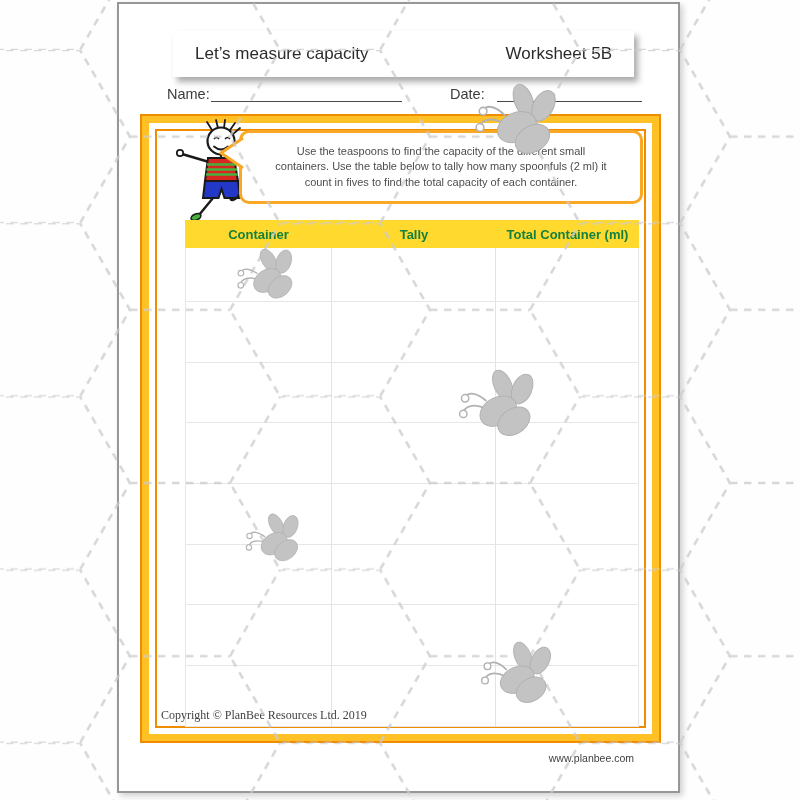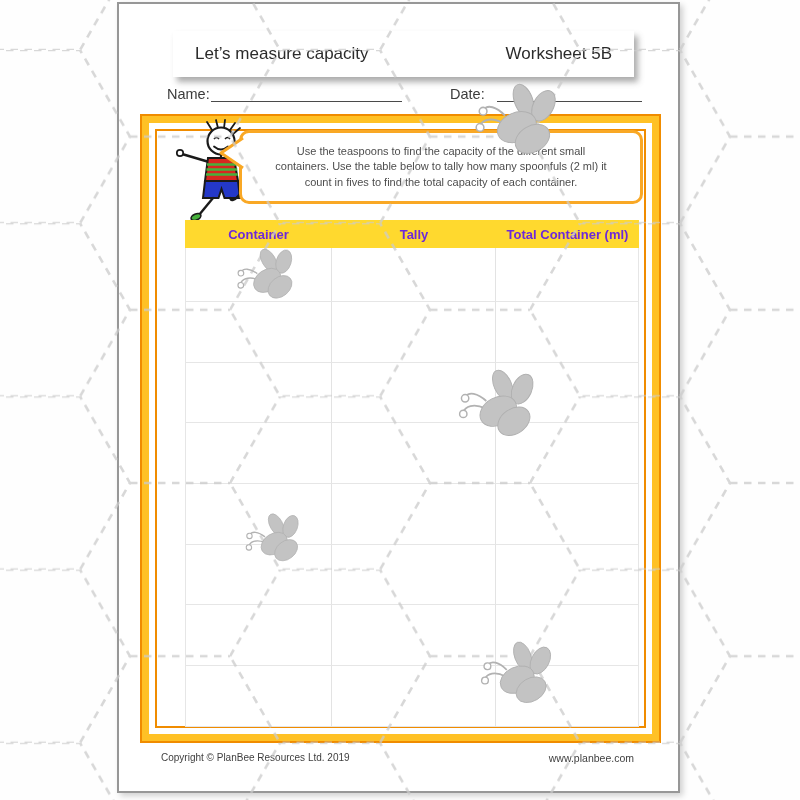--- a/index.html
+++ b/index.html
@@ -38,29 +38,29 @@
           font-size:11px;line-height:1.42;color:#4d4d4d;text-align:center;}
   .bubble div{white-space:nowrap;}
   .bubble-tail{position:absolute;left:99px;top:132px;z-index:2;}
 
   .kid{position:absolute;left:53px;top:114px;}
 
   
   .table{position:absolute;left:66px;top:216px;width:454px;height:507px;}
   .t-head{display:grid;grid-template-columns:147px 164px 143px;height:28px;
           background:#ffd92e;align-items:center;text-align:center;
-          font-weight:bold;font-size:13px;color:#6d28d9;}
+          font-weight:bold;font-size:13px;color:#15803d;}
   .t-body{display:grid;grid-template-rows:54px repeat(7,60.7px);
           border-left:1px solid #e6e6e6;border-right:1px solid #e6e6e6;}
   .t-row{display:grid;grid-template-columns:146px 164px 143px;}
   .t-cell{border-bottom:1px solid #e6e6e6;border-right:1px solid #e3e3e3;background:transparent;}
   .t-cell:last-child{border-right:none;}
 
   
-  .footer-left{position:absolute;left:42px;top:748px;font-size:10px;color:#3f3f3f;}
+  .footer-left{position:absolute;left:42px;top:704px;font-size:12px;color:#3f3f3f;font-family:Liberation Serif, serif;}
   .footer-right{position:absolute;right:44px;top:748px;font-size:10.5px;color:#3f3f3f;}
 
   
   .bee{position:absolute;z-index:50;}
   .bee1{left:352px;top:78px;width:98px;height:82px;transform:rotate(4deg);}
   .bee2{left:114px;top:243px;width:72px;height:60px;transform:rotate(-6deg);}
   .bee3{left:336px;top:363px;width:92px;height:80px;}
   .bee4{left:123px;top:508px;width:68px;height:57px;transform:rotate(-4deg);}
   .bee5{left:355px;top:636px;width:92px;height:72px;transform:rotate(3deg);}
 

